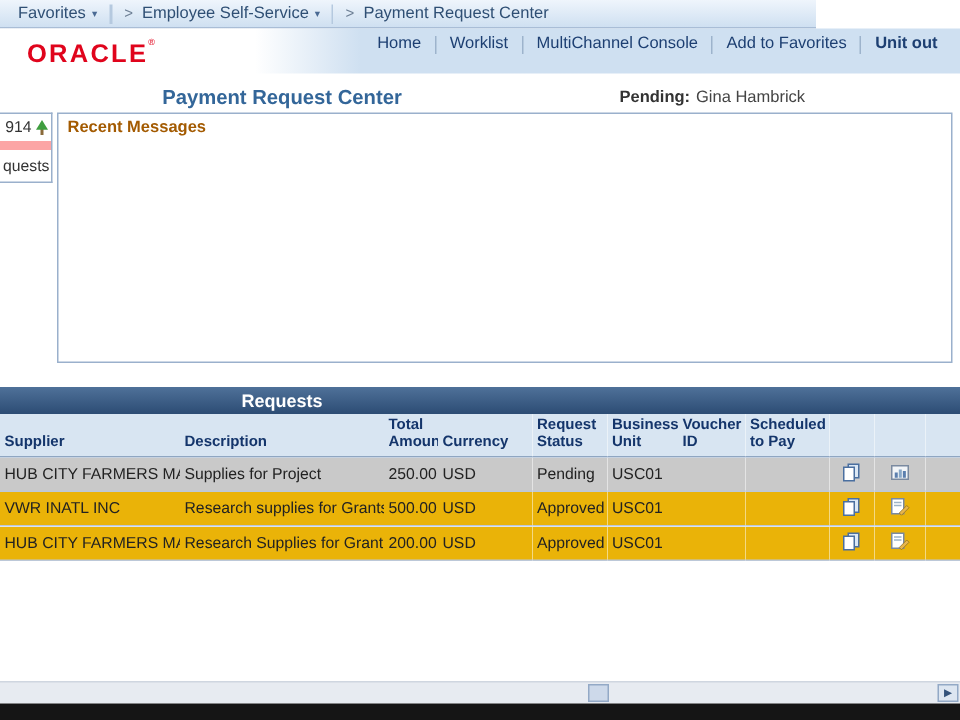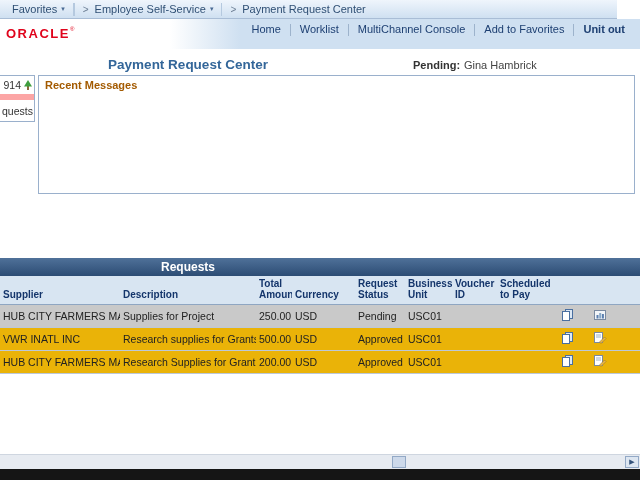--- a/index.html
+++ b/index.html
@@ -1,54 +1,54 @@
 <!DOCTYPE html>
 <html><head>
 <meta charset="utf-8">
 <style>
   * { margin:0; padding:0; box-sizing:border-box; }
   body { font-family:"Liberation Sans", sans-serif; background:#888; }
   .screen { position:relative; width:640px; height:480px; background:#fff; overflow:hidden; font-size:11px; color:#222; }
 
   
-  .crumbbar { position:absolute; top:0; left:0; width:617px; height:19px;
+  .crumbbar { position:absolute; top:0; left:0; width:544px; height:19px;
     background:linear-gradient(#eff5fc,#cfe0f1); border-bottom:1px solid #a9bdd6;
     display:flex; align-items:center; padding-left:4px; color:#2f4f74; }
   .crumb { display:flex; align-items:center; height:100%; padding:0 8px; cursor:pointer; }
   .crumb-label { font-size:11px; }
   .caret { font-size:7px; margin-left:4px; color:#4a6a94; }
   .crumb-arrow { color:#6d7f95; margin-right:6px; font-size:10px; }
   .crumb-sep { width:1px; height:13px; background:#b5c9df; }
 
   
   .hdrbar { position:absolute; top:19px; left:0; width:640px; height:30px;
     background:linear-gradient(90deg,#ffffff 0,#ffffff 170px,#cfe0f1 240px,#cfe0f1 100%); }
   .logo-area { position:absolute; left:6px; top:7px; }
-  .oracle { color:#e0041c; font-size:13px; font-weight:bold; letter-spacing:1.5px; }
+  .oracle { color:#e0041c; font-size:17px; font-weight:bold; letter-spacing:1.5px;margin-left:12px; }
   .reg { color:#e0041c; font-size:6px; vertical-align:top; }
   .hdr-links { position:absolute; right:6px; top:0; height:30px; display:flex; align-items:flex-start; padding-top:4px; }
   .hdr-links a { color:#1d3f72; text-decoration:none; padding:0 9px; font-size:11px; cursor:pointer; display:block; }
   .hdr-links a.bold { font-weight:bold; }
   .vsep { width:1px; height:12px; background:#9db3cc; margin-top:1px; }
 
   
   .titlerow { position:absolute; top:57px; left:0; width:640px; height:18px; }
   .page-title { position:absolute; left:0; width:376px; text-align:center; color:#336699; font-weight:bold; font-size:13.5px; }
   .welcome-label { position:absolute; left:413px; top:2px; font-weight:bold; font-size:11px; color:#333; }
   .user-name { position:absolute; left:464px; top:2px; font-size:11px; color:#444; }
 
   
   .left-panel { position:absolute; left:0; top:75px; width:35px; height:47px;
     border:1px solid #9ab0cc; border-left:none; background:#fff; overflow:hidden; }
   .lp-row1 { display:flex; align-items:center; gap:2px; padding:3px 1px 3px 2px; font-size:10.5px; color:#333;justify-content:flex-end; }
   .lp-row2 { border-top:6px solid #fca5a5; padding:5px 2px; font-size:10.5px; }
   .lp-row2 a { color:#333; text-decoration:none; cursor:pointer; }
 
   
-  .msg-panel { position:absolute; left:38px; top:75px; width:597px; height:119px;
+  .msg-panel { position:absolute; left:38px; top:75px; width:597px; height:167px;
     border:1px solid #9ab0cc; background:#fff; }
   .msg-header { color:#a35a00; font-weight:bold; padding:3px 6px; font-size:11px; }
   .msg-empty { text-align:center; margin-top:10px; font-size:11px; color:#222; }
 
   
   .req-bar { position:absolute; left:0; top:258px; width:640px; height:18px;
     background:linear-gradient(#4f7199,#2c4c74); }
   .req-title { position:absolute; left:0; top:2px; width:376px; text-align:center; color:#fff; font-weight:bold; font-size:12px; }
 
   .req-table { position:absolute; top:276px; left:0; width:640px; border-collapse:collapse; table-layout:fixed; font-size:10.5px; }

